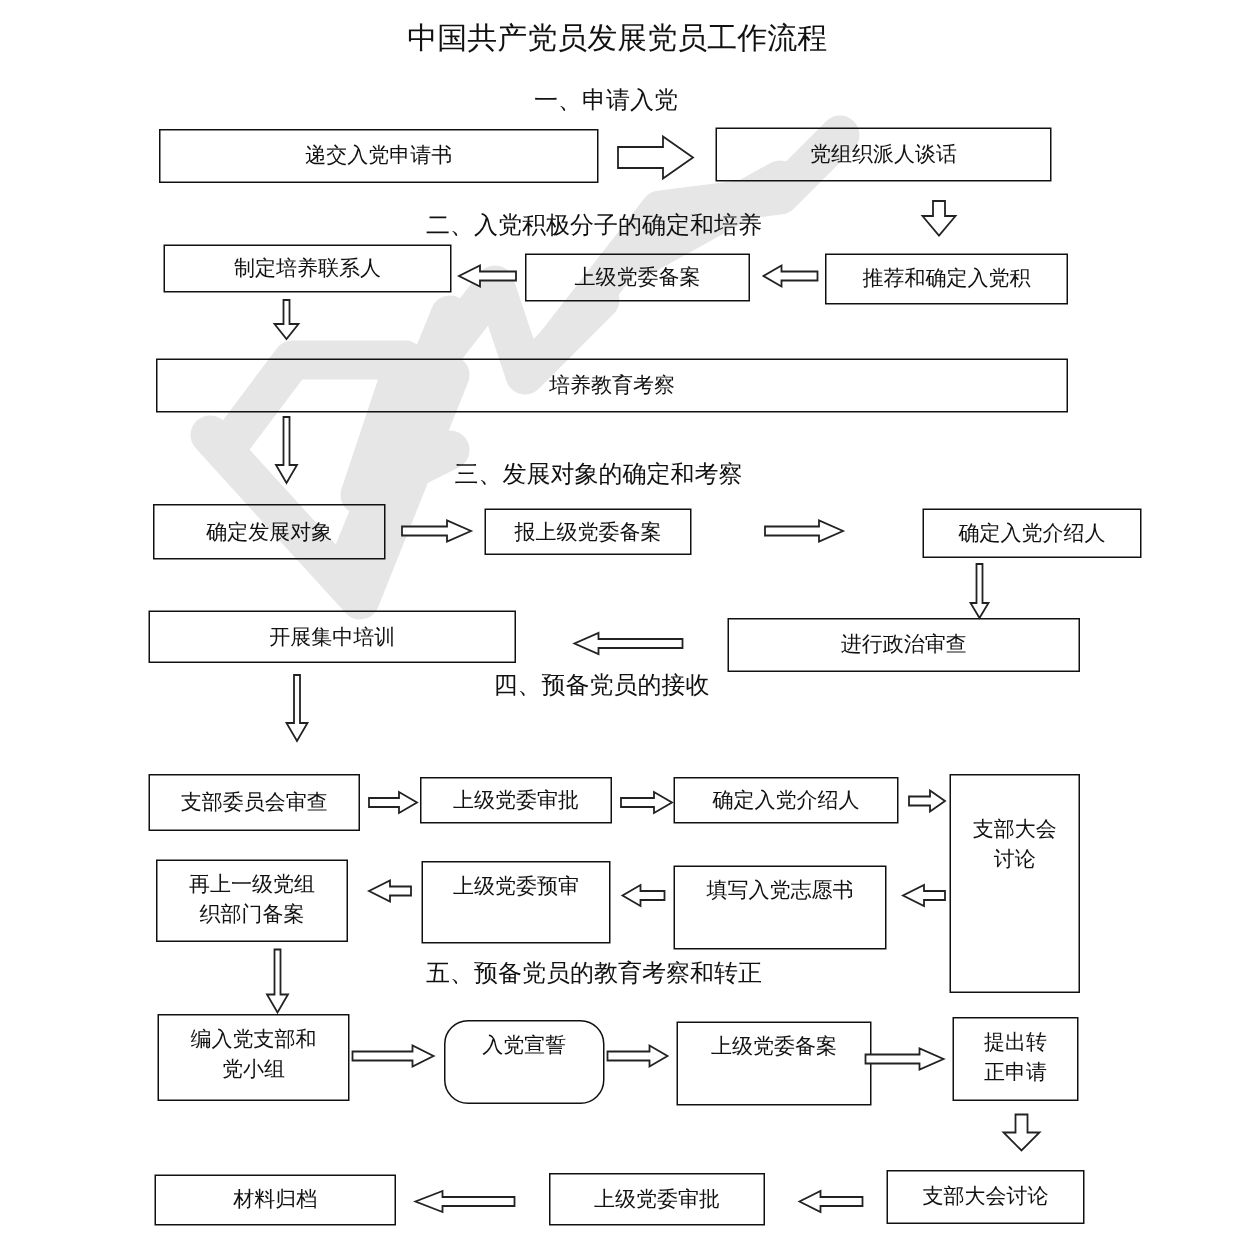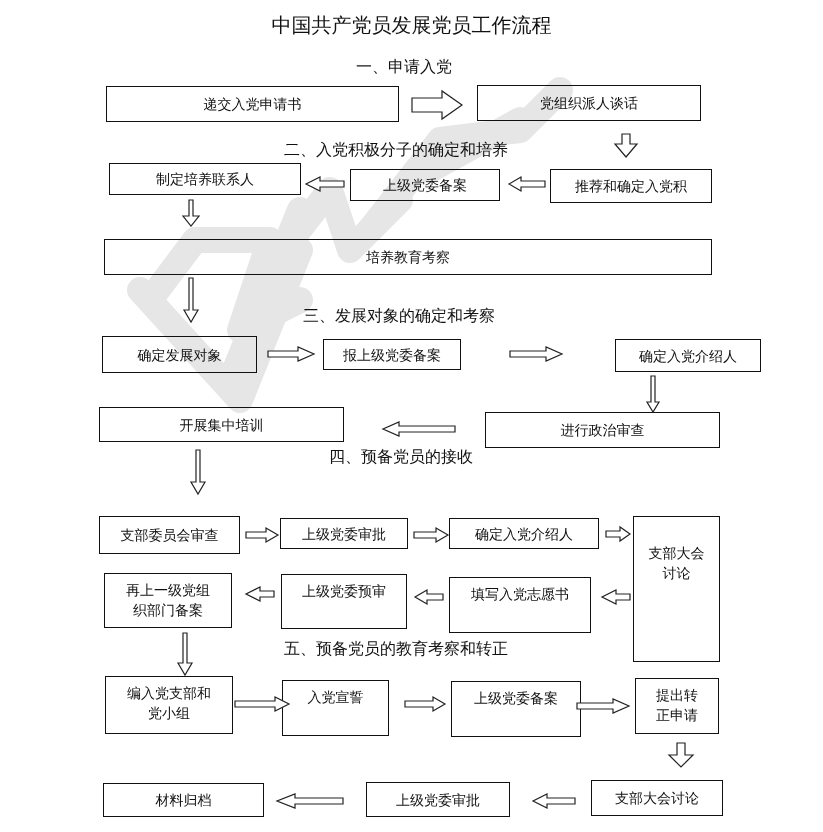--- a/index.html
+++ b/index.html
@@ -97,21 +97,21 @@
   </div>
 <div class="box top" style="left:104px;top:573px;width:128px;height:55px;">
     <span>再上一级党组
 织部门备案</span>
   </div>
 
 <div class="box top" style="left:105px;top:676px;width:128px;height:58px;">
     <span>编入党支部和
 党小组</span>
   </div>
-<div class="box top" style="left:282px;top:680px;width:107px;height:56px;">
+<div class="box top" style="left:296px;top:680px;width:107px;height:56px;border-radius:16px;">
     <span>入党宣誓</span>
   </div>
 <div class="box top" style="left:451px;top:681px;width:130px;height:56px;">
     <span>上级党委备案</span>
   </div>
 <div class="box top" style="left:635px;top:678px;width:84px;height:56px;">
     <span>提出转
 正申请</span>
   </div>
 

